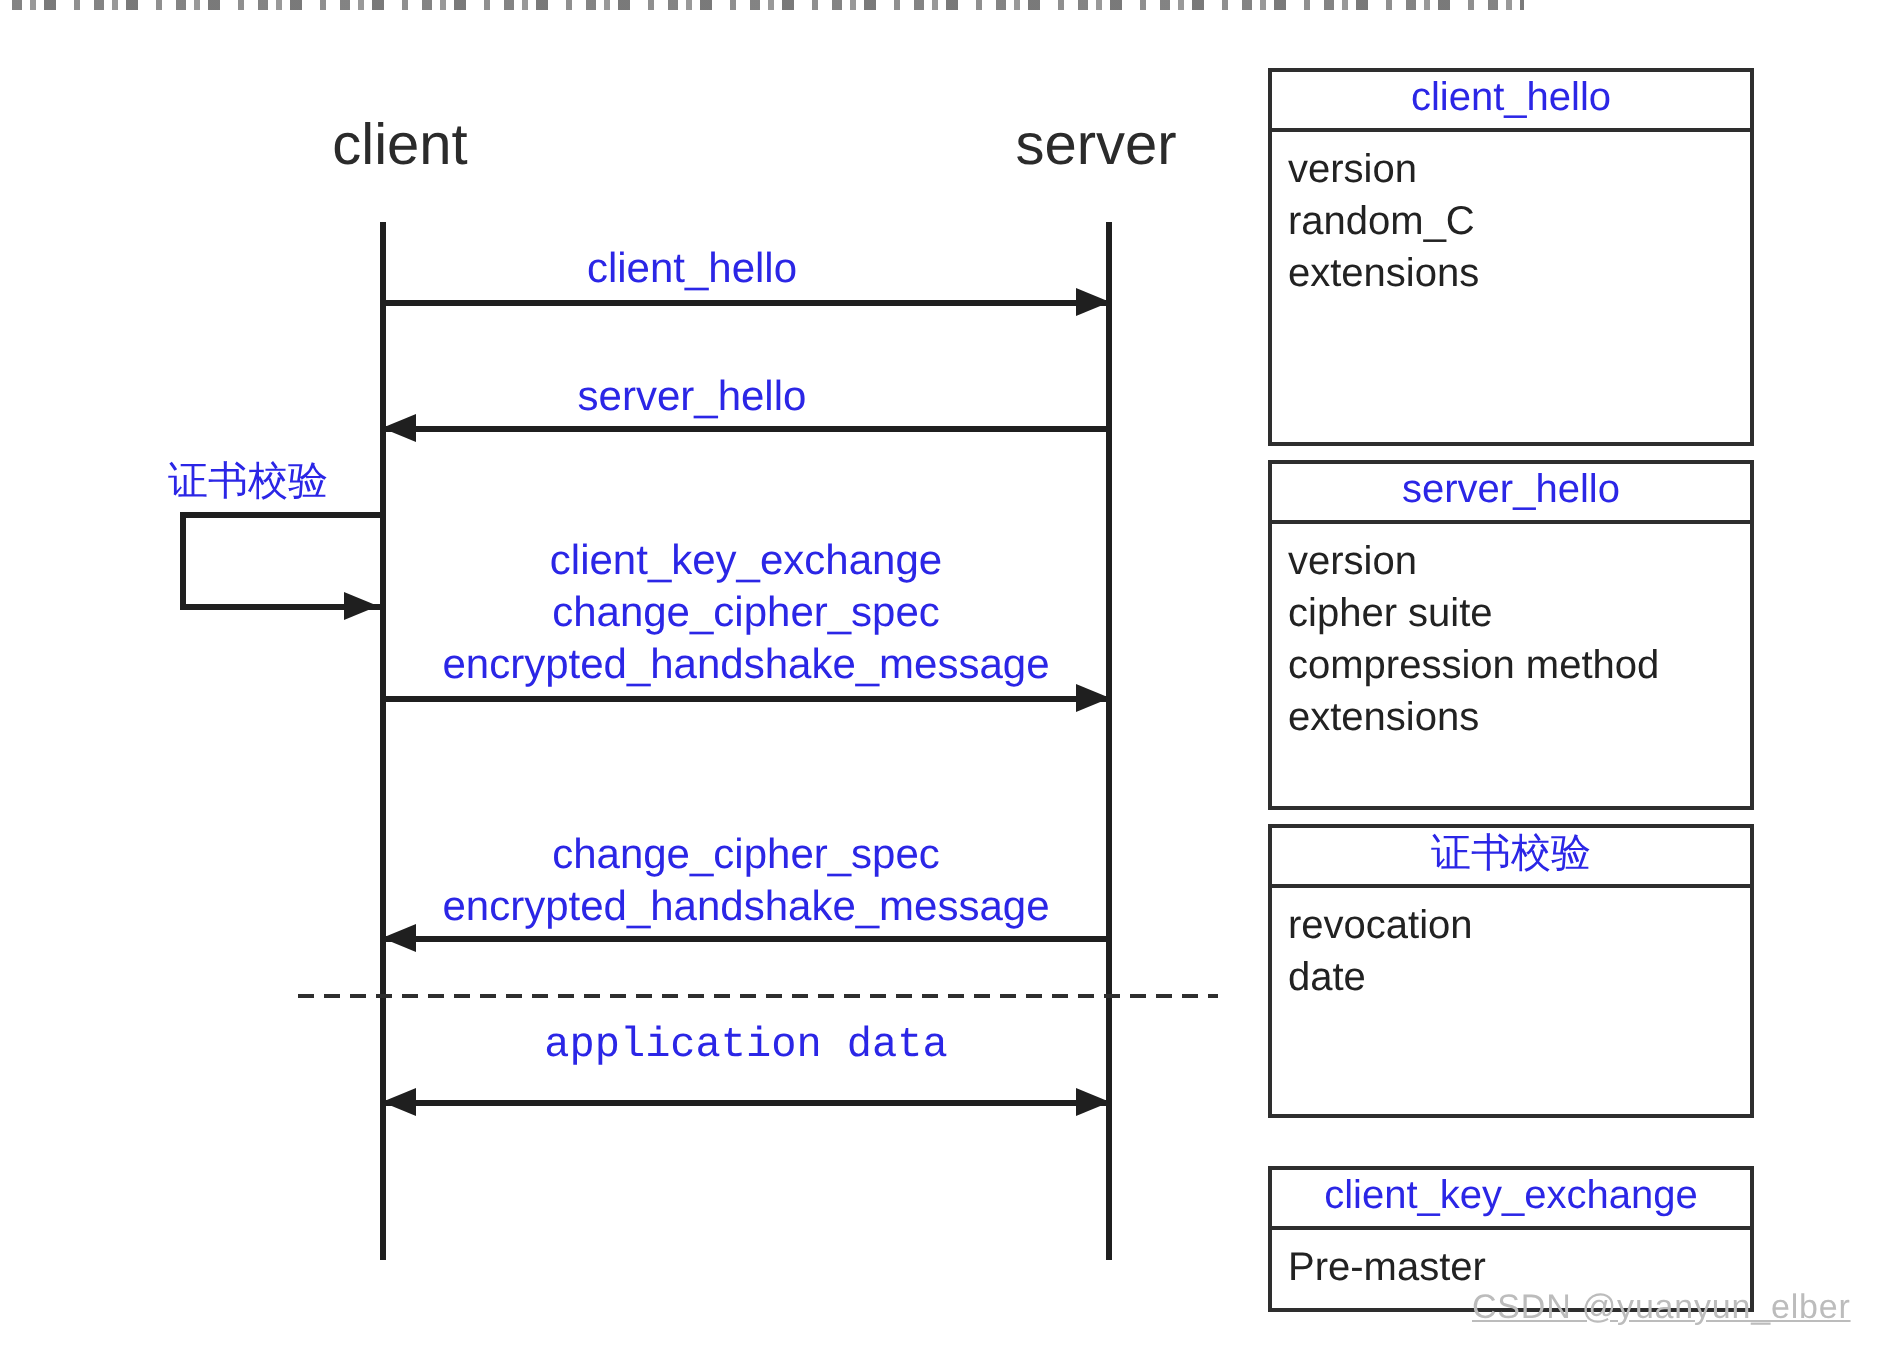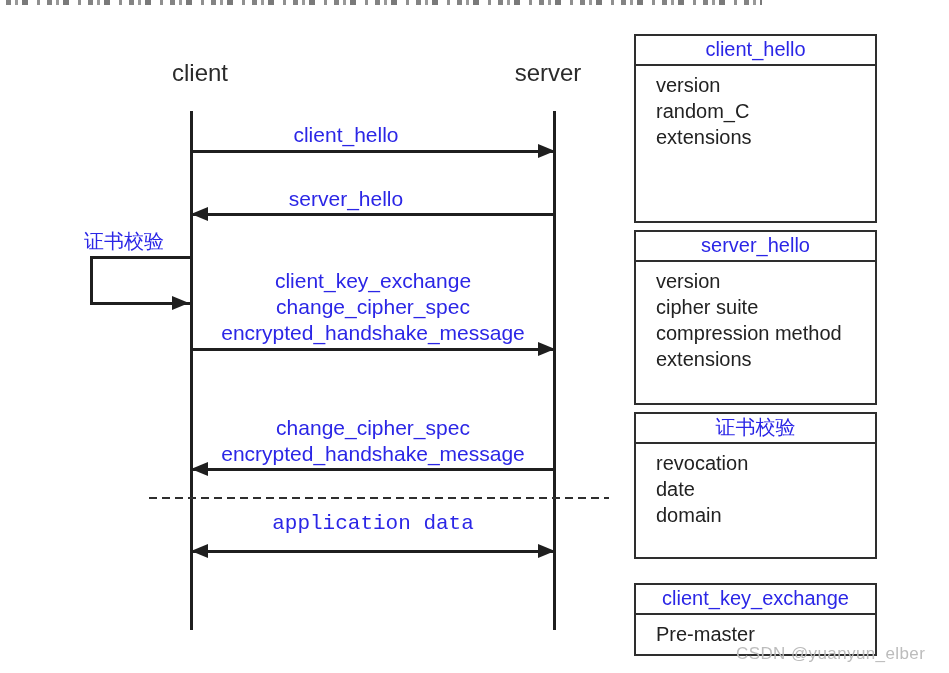--- a/index.html
+++ b/index.html
@@ -17,21 +17,21 @@
     background:
       repeating-linear-gradient(90deg,
         #5a5a5a 0 5px, transparent 5px 9px,
         #777 9px 12px, transparent 12px 16px,
         #4d4d4d 16px 22px, transparent 22px 31px,
         #6a6a6a 31px 34px, transparent 34px 41px);
     opacity:.75;
   }
   .actor-label{
     position:absolute;top:56px;width:104px;
-    font-size:24px;line-height:34px;text-align:center;color:#2b2b2b;
+    font-size:29px;line-height:34px;text-align:center;color:#2b2b2b;
   }
   .lifeline{
     position:absolute;top:111px;width:3px;height:519px;background:#1f1f1f;
   }
   .msg-label{
     position:absolute;
     color:#2b26e6;
     font-size:21px;line-height:26px;text-align:center;
     white-space:pre-line;
   }
@@ -60,24 +60,24 @@
   }
   .info-box{
     position:absolute;left:634px;width:243px;
     box-sizing:border-box;border:2px solid #2e2e2e;background:#fff;
   }
   .info-box .box-title{
     color:#2b26e6;font-size:20px;line-height:25px;text-align:center;
     padding:1px 0 2px 0;border-bottom:2px solid #2e2e2e;
   }
   .info-box .box-items{padding:6px 8px 0 8px;}
-  .info-box .box-item{font-size:20px;line-height:26px;color:#222;margin-left:12px;}
+  .info-box .box-item{font-size:20px;line-height:26px;color:#222;}
   .watermark{
     position:absolute;left:736px;top:644px;z-index:5;
-    color:#bcbcbc;font-size:17px;letter-spacing:.4px;white-space:nowrap;
+    color:#bcbcbc;font-size:17px;letter-spacing:.4px;white-space:nowrap;text-decoration:underline;
   }
 </style>
 </head>
 <body>
 
 <div class="stage">
 
   <div class="top-strip"></div>
 
   <div class="actor-label" style="left:148px;">client</div>
@@ -138,21 +138,20 @@
       <div class="box-item">compression method</div>
       <div class="box-item">extensions</div>
     </div>
   </div>
 
   <div class="info-box" style="top:412px;height:147px;">
     <div class="box-title">证书校验</div>
     <div class="box-items">
       <div class="box-item">revocation</div>
       <div class="box-item">date</div>
-      <div class="box-item">domain</div>
     </div>
   </div>
 
   <div class="info-box" style="top:583px;height:73px;">
     <div class="box-title">client_key_exchange</div>
     <div class="box-items">
       <div class="box-item">Pre-master</div>
     </div>
   </div>
 

